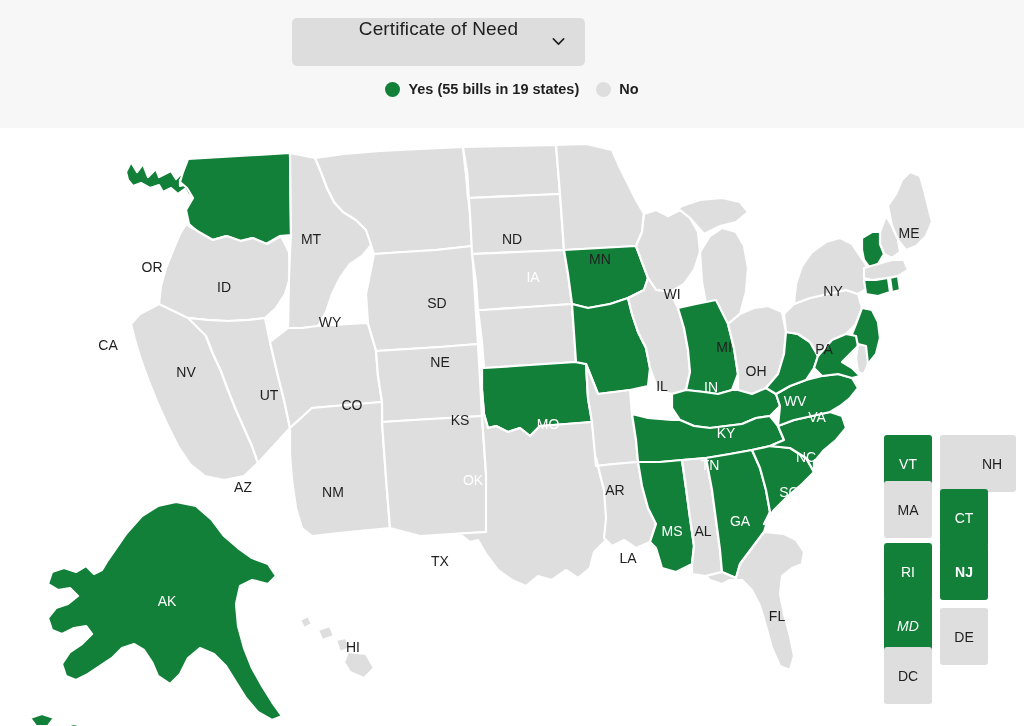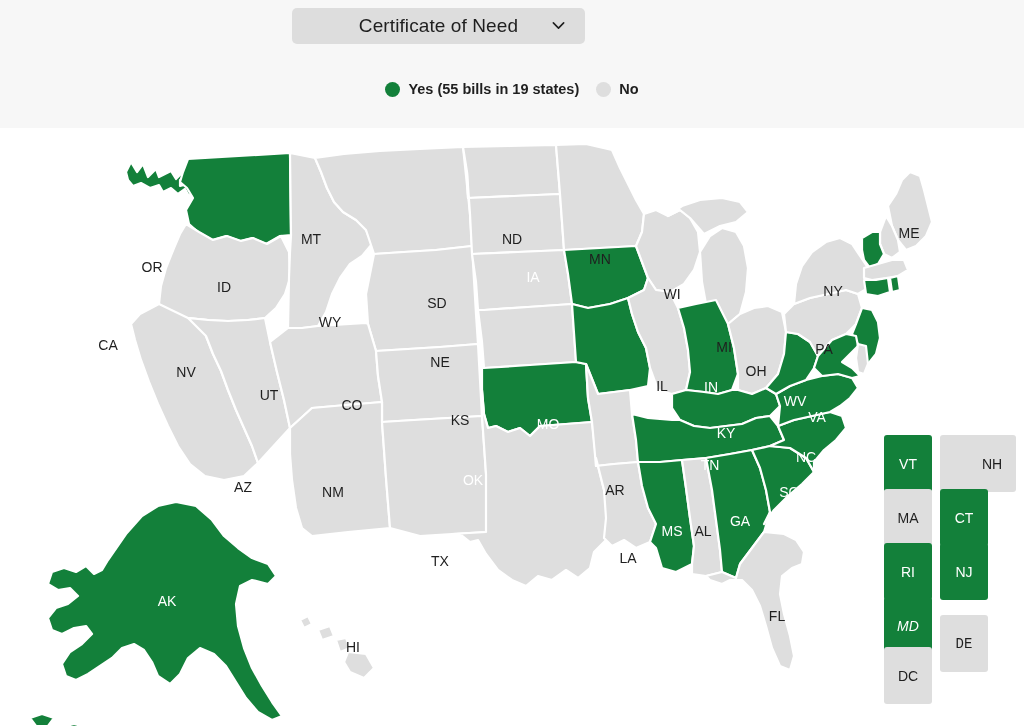--- a/index.html
+++ b/index.html
@@ -10,23 +10,23 @@
     -webkit-font-smoothing:antialiased;
   }
   #app{position:relative;width:1024px;height:726px;}
 
   
   .header-band{
     position:absolute;left:0;top:0;width:1024px;height:128px;
     background:#f7f7f7;
   }
   .dropdown{
-    position:absolute;left:292px;top:8px;width:293px;height:36px;
+    position:absolute;left:292px;top:18px;width:293px;height:48px;
     background:#dddddd;border:none;border-radius:5px;
-    display:flex;align-items:center;justify-content:center;
+    display:flex;align-items:flex-start;justify-content:center;
     cursor:pointer;
   }
   .dropdown .dd-label{
     font-size:19px;color:#1f1f1f;letter-spacing:.1px;
   }
   .dropdown .chev{
     position:absolute;right:19px;top:50%;transform:translateY(-55%);
     width:15px;height:15px;
   }
   .chev svg{display:block;}
@@ -201,36 +201,36 @@
         </g>
     </svg>
 
     <div class="boxgrid" id="boxgrid">
         <div class="sbox on" style="left: 0px; top: 0px;">
           <span>VT</span>
         </div>
         <div class="sbox off" style="left: 56px; top: 0px; padding-left: 28px;">
           <span>NH</span>
         </div>
-        <div class="sbox off" style="left: 0px; top: 54px;">
+        <div class="sbox off" style="left: 0px; top: 46px;">
           <span>MA</span>
         </div>
         <div class="sbox on" style="left: 56px; top: 54px;">
           <span>CT</span>
         </div>
         <div class="sbox on" style="left: 0px; top: 108px; text-align: center;">
           <span>RI</span>
         </div>
-        <div class="sbox on" style="left: 56px; top: 108px;">
+        <div class="sbox on" style="left: 56px; top: 108px; font-weight: bold;">
           <span>NJ</span>
         </div>
         <div class="sbox on" style="left: 0px; top: 162px; font-style: italic;">
           <span>MD</span>
         </div>
-        <div class="sbox off" style="left: 56px; top: 180px; font-family: Liberation Mono, monospace;">
+        <div class="sbox off" style="left: 56px; top: 173px;">
           <span>DE</span>
         </div>
         <div class="sbox off" style="left: 0px; top: 212px;">
           <span>DC</span>
         </div>
       </div>
   </div>
 </div>
 
 </body></html>

